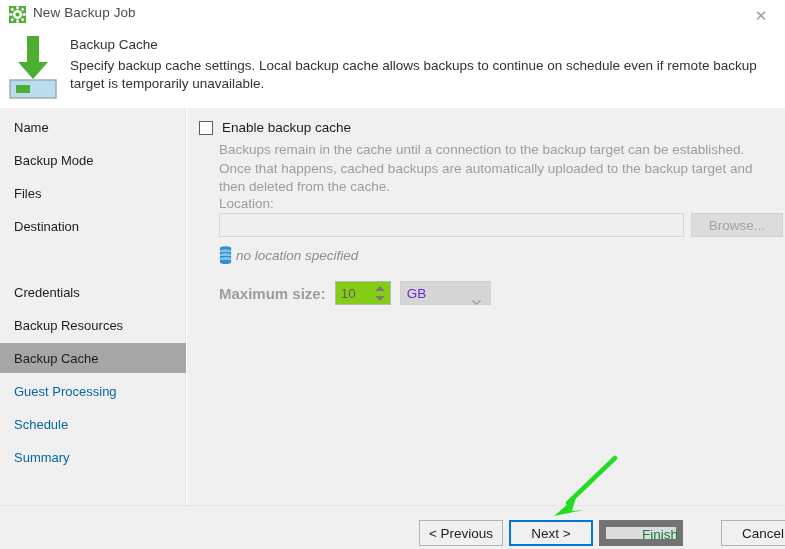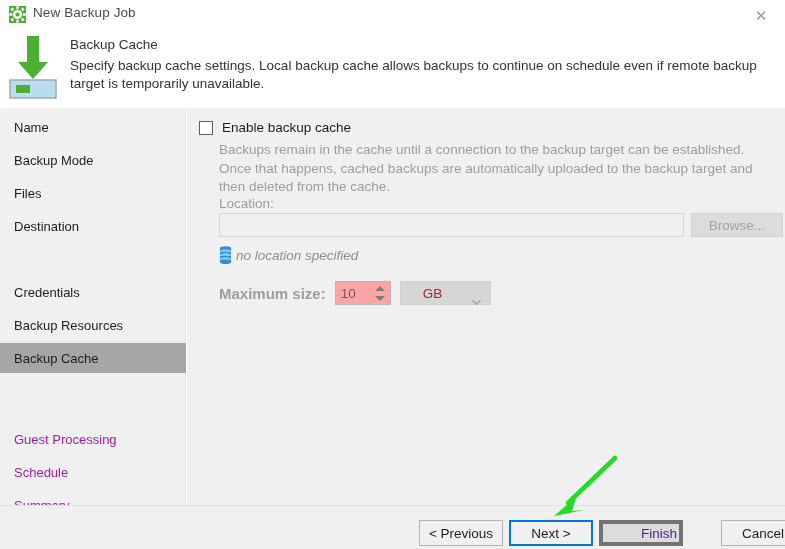--- a/index.html
+++ b/index.html
@@ -85,21 +85,21 @@
   .nav-item {
     position: absolute; left: 0;
     width: 186px; height: 30px;
     display: flex; align-items: center;
     padding-left: 14px;
     font-size: 13px;
     color: #1d1d1d;
     white-space: nowrap;
     cursor: default;
   }
-  .nav-item.disabled { color: #a21caf; margin-top: 48px; }
+  .nav-item.disabled { color: #0369a1; }
   .nav-item.active {
     background: #a6a6a6;
     color: #1d1d1d;
   }
 
   
   .checkbox-row {
     position: absolute; left: 12px; top: 12px;
     display: flex; align-items: center;
   }
@@ -171,21 +171,21 @@
   .maxsize-label {
     font-size: 15px;
     color: #9d9d9d;
     white-space: nowrap;
     font-weight: bold;
   }
   .spinner {
     position: relative;
     margin-left: 9px;
     width: 56px; height: 24px;
-    background: #fca5a5;
+    background: #84cc16;
     border: 1px solid #b7b7b7;
     display: flex; align-items: center;
   }
   .spinner-value {
     padding-left: 5px;
     font-size: 13.5px;
     color: #606060;
   }
   .spinner-arrows {
     position: absolute; right: 3px; top: 1px;
@@ -207,23 +207,23 @@
   }
   .unit-select {
     position: relative;
     margin-left: 9px;
     width: 91px; height: 24px;
     background: #d6d6d6;
     border: 1px solid #cfcfcf;
     display: flex; align-items: center;
   }
   .unit-value {
-    padding-left: 22px;
-    font-size: 13.5px;
-    color: #b91c1c;
+    padding-left: 6px;
+    font-size: 13.5px;
+    color: #6d28d9;
   }
   .unit-chevron {
     position: absolute; right: 9px; top: 9px;
     width: 9px; height: 5px;
   }
 
   
   .footer {
     position: absolute; left: 0; top: 505px;
     width: 785px; height: 44px;
@@ -239,22 +239,22 @@
     color: #1d1d1d;
     font-family: "Liberation Sans", sans-serif;
     cursor: default;
     padding: 0;
   }
   .btn.focused {
     border: 2px solid #0078d7;
   }
   .btn.disabled {
     background: #dcdcdc;
-    border: 4px solid #737373;
-    color: #4c1d95;
+    border: 7px solid #737373;
+    color: #15803d;
     padding-left: 36px;
   }
   #btn-previous { left: 419px; }
   #btn-next     { left: 509px; }
   #btn-finish   { left: 599px; }
   #btn-cancel   { left: 721px; }
 
   
   .annotation-arrow {
     position: absolute;

